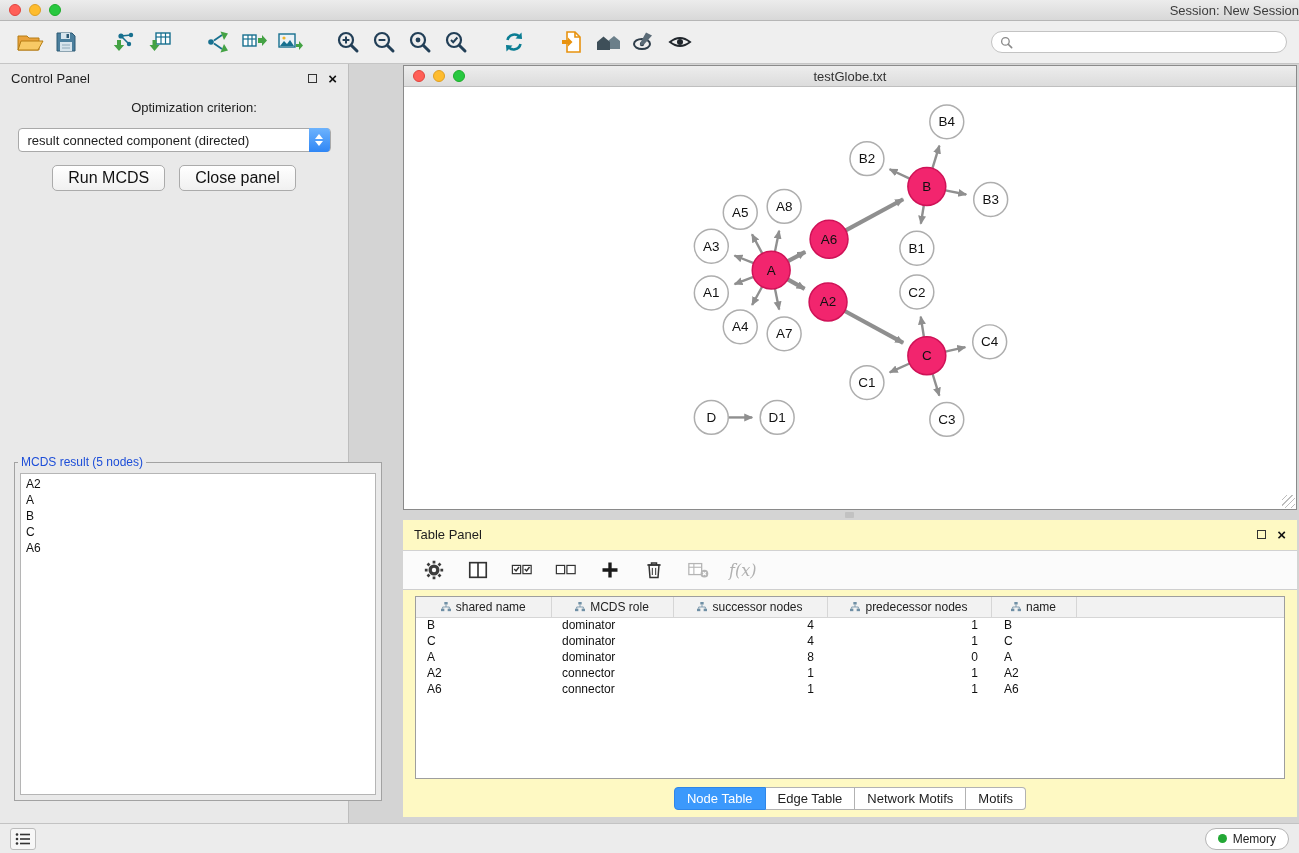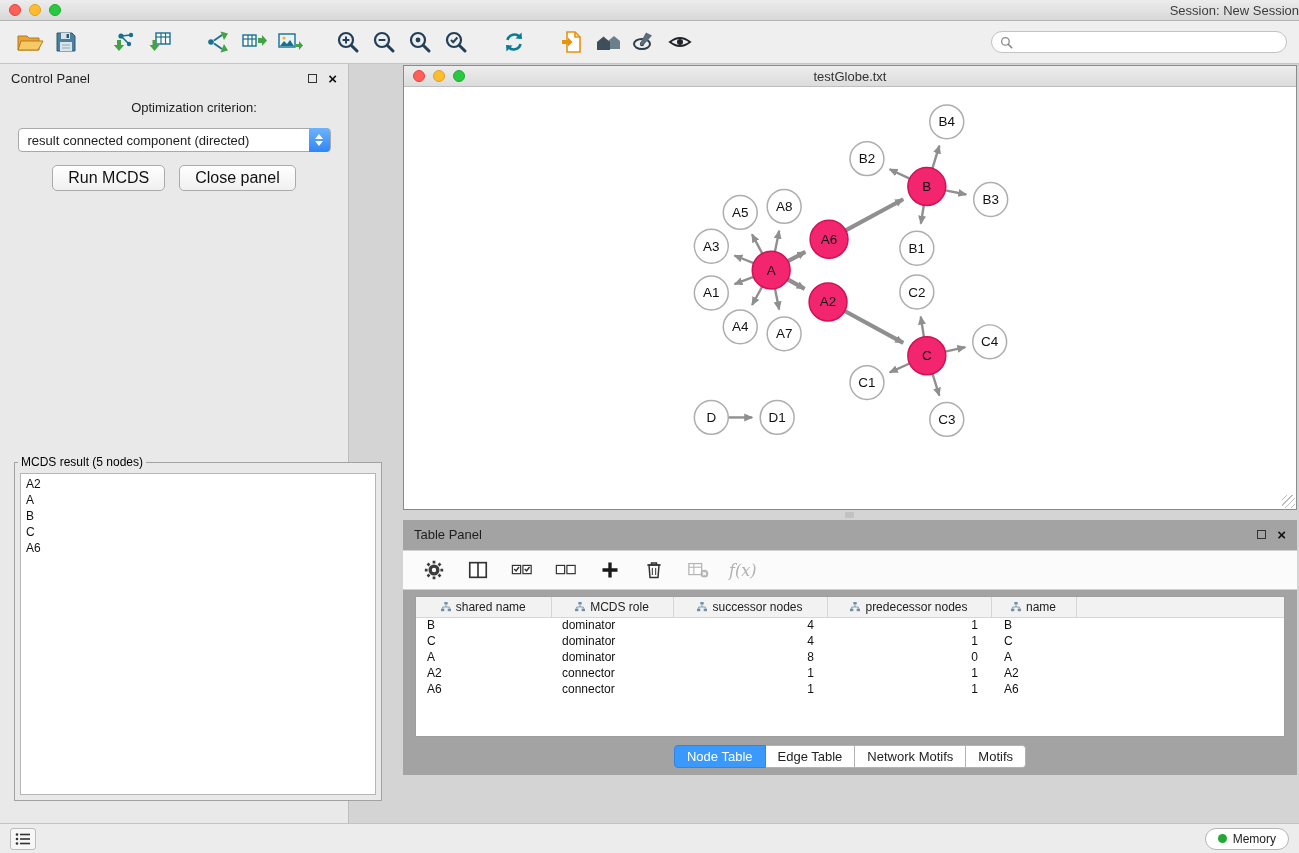--- a/index.html
+++ b/index.html
@@ -53,42 +53,42 @@
   .chev { width:0; height:0; border-left:4px solid transparent; border-right:4px solid transparent; }
   .chev.up   { border-bottom:5px solid #fff; }
   .chev.down { border-top:5px solid #fff; }
 
   .cp-buttons { display:flex; justify-content:center; gap:14px; margin-top:13px; }
   .mac-btn { background:linear-gradient(#ffffff,#f0f0f0); border:1px solid #ababab;
     border-radius:5px; padding:3px 15px; font-size:16px; color:#111; }
 
   .result-fieldset { position:absolute; top:391px; left:14px; width:368px; height:346px;
     border:1px solid #a2a2a2; background:#e9e9e9; }
-  .result-fieldset legend { font-size:12px; padding:0 3px; margin-left:3px; color:#000000; }
+  .result-fieldset legend { font-size:12px; padding:0 3px; margin-left:3px; color:#1d4ed8; }
   .result-list { position:absolute; top:4px; left:5px; right:5px; bottom:5px;
     background:#fff; border:1px solid #b5b5b5; overflow:auto; padding:2px 5px;
     font-size:12px; line-height:16px; color:#111; }
 
   
   .network-window { position:absolute; left:403px; top:65px; width:894px; height:445px;
     border:1px solid #8a8a8a; background:#fff; }
   .nw-titlebar { height:21px; background:linear-gradient(#ededed,#dcdcdc);
     border-bottom:1px solid #bfbfbf; display:flex; align-items:center; position:relative; }
   .nw-title { position:absolute; left:0; right:0; text-align:center; font-size:13px; color:#333; }
   .nw-canvas { position:absolute; top:21px; left:0; right:0; bottom:0; background:#fff; }
   .nw-canvas svg { width:100%; height:100%; display:block; }
   .node-label { font:13.5px "Liberation Sans",sans-serif; fill:#111; }
   .corner-grip { position:absolute; right:1px; bottom:1px; width:13px; height:13px;
     background:repeating-linear-gradient(135deg, transparent 0 3px, #bdbdbd 3px 4px); }
 
   .splitter-handle { position:absolute; left:845px; top:512px; width:9px; height:6px;
     background:#c2c2c2; border-radius:1px; }
 
   
-  .table-panel { position:absolute; left:403px; top:520px; width:894px; height:255px; background:#a3a3a3; }
+  .table-panel { position:absolute; left:403px; top:520px; width:894px; height:297px; background:#fef9c3; }
   .tp-toolbar { position:absolute; top:30px; left:0; right:0; height:40px; background:#fbfbfb;
     border-top:1px solid #d2d2d2; border-bottom:1px solid #cfcfcf;
     display:flex; align-items:center; gap:18px; padding:0 18px; }
   .tp-icon { display:flex; align-items:center; justify-content:center; width:26px; height:26px; }
   .fx-label { font-family:"DejaVu Serif",serif; font-style:italic; font-size:16px; color:#b0b0b0; }
 
   .table-wrap { position:absolute; top:76px; left:12px; right:12px; bottom:38px;
     background:#fff; border:1px solid #9e9e9e; overflow:hidden; }
   table.node-table { width:100%; border-collapse:collapse; table-layout:fixed; }
   .node-table th { background:#f2f2f2; border:1px solid #d6d6d6; border-top:none;

